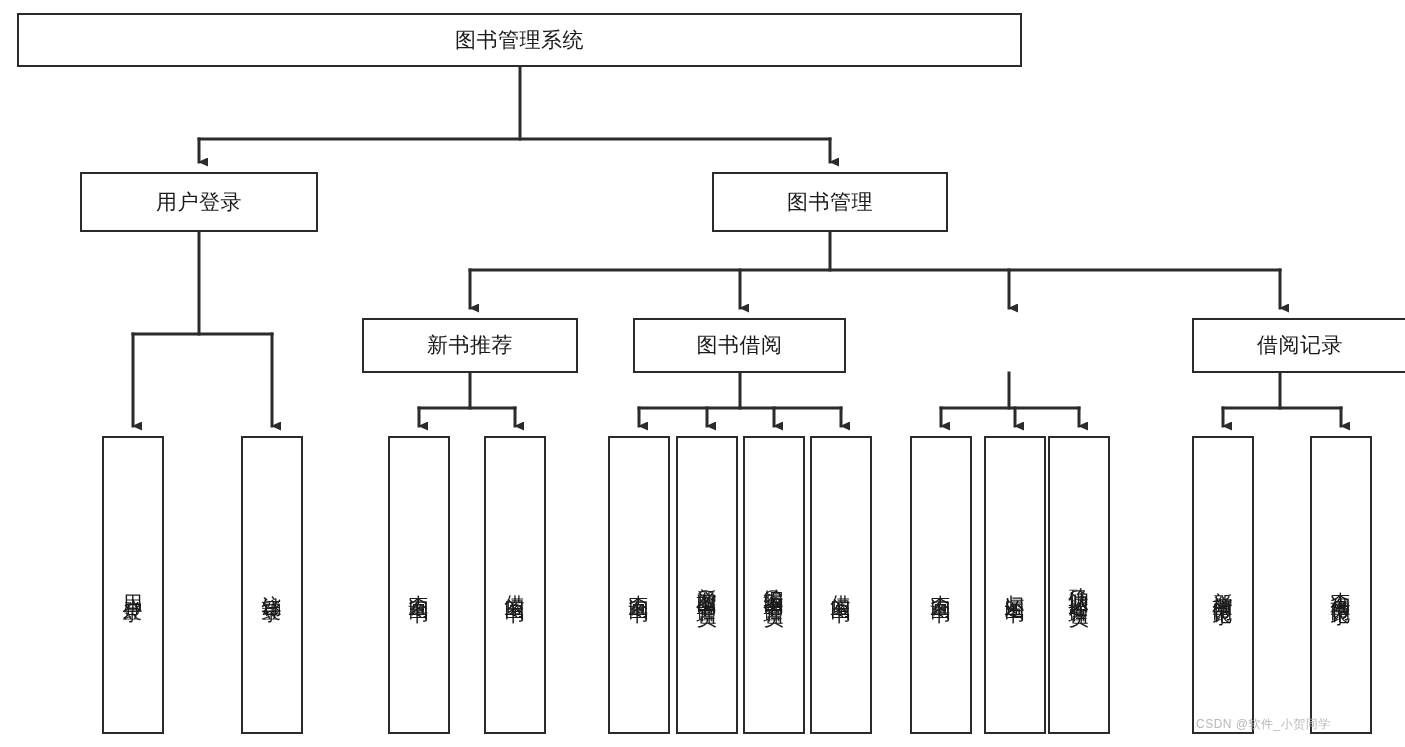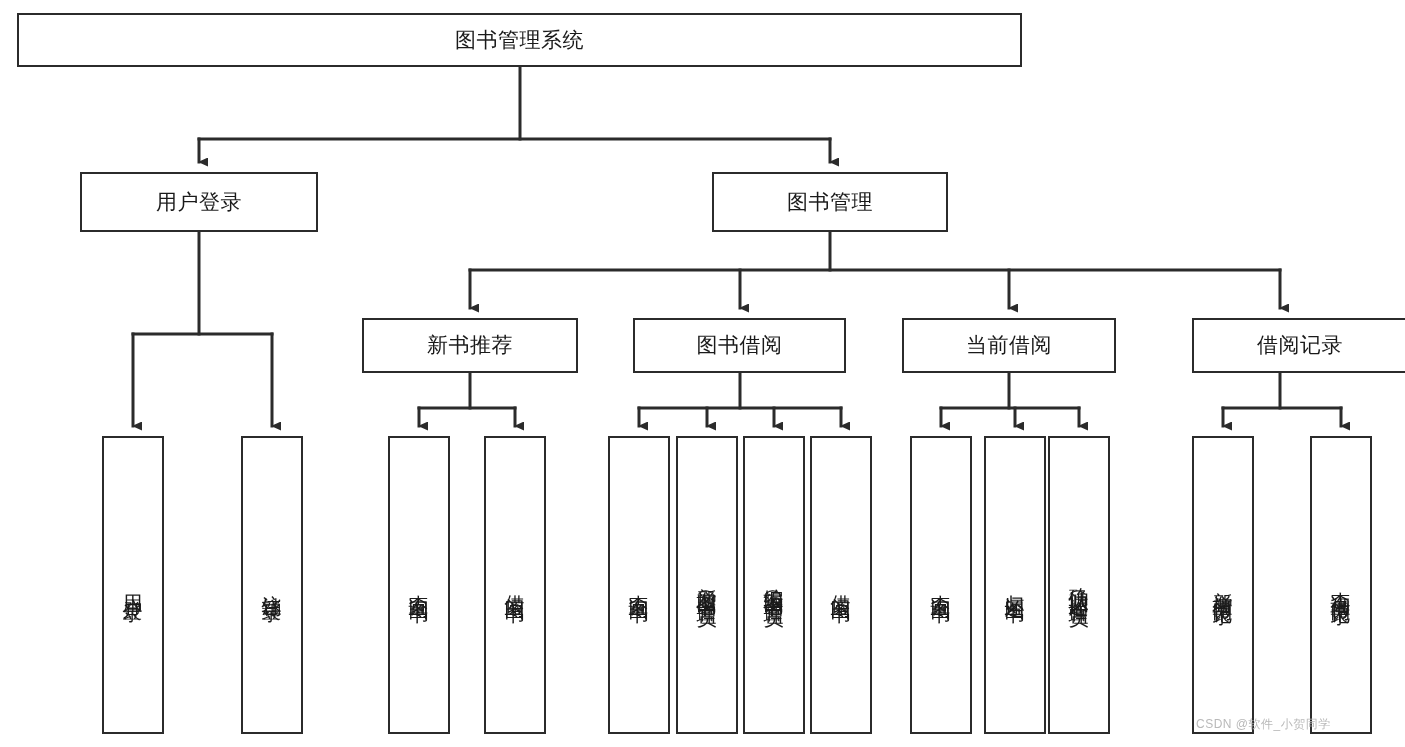--- a/index.html
+++ b/index.html
@@ -130,23 +130,20 @@
   <div class="node-box" style="left:712px; top:172px; width:236px; height:60px;">
     <span class="node-label">图书管理</span>
   </div>
 
   <div class="node-box" style="left:362px; top:318px; width:216px; height:55px;">
     <span class="node-label">新书推荐</span>
   </div>
   <div class="node-box" style="left:633px; top:318px; width:213px; height:55px;">
     <span class="node-label">图书借阅</span>
   </div>
-  <div class="node-box" style="left:902px; top:318px; width:214px; height:55px;">
-    <span class="node-label">当前借阅</span>
-  </div>
   <div class="node-box" style="left:1172px; top:318px; width:216px; height:55px;margin-left:20px;">
     <span class="node-label">借阅记录</span>
   </div>
 
   <div class="node-box leaf" style="left:102px; top:436px; width:62px; height:298px;">
     <span class="node-label">用户登录</span>
   </div>
   <div class="node-box leaf" style="left:241px; top:436px; width:62px; height:298px;">
     <span class="node-label">注销登录</span>
   </div>

